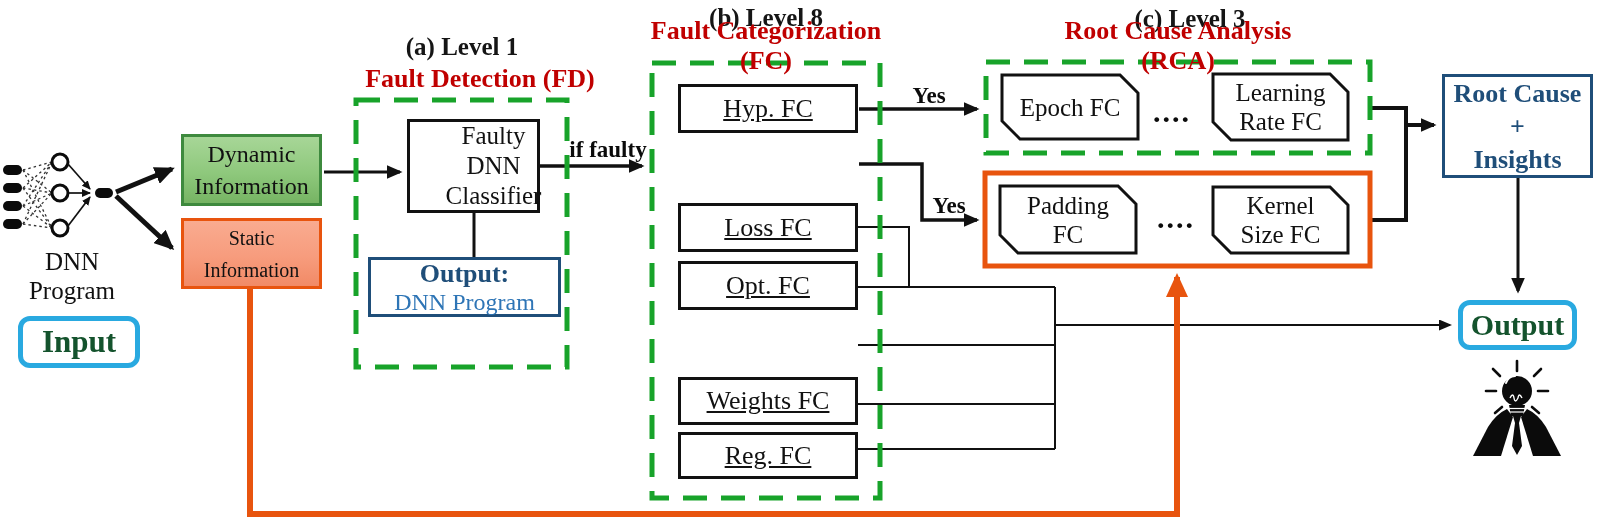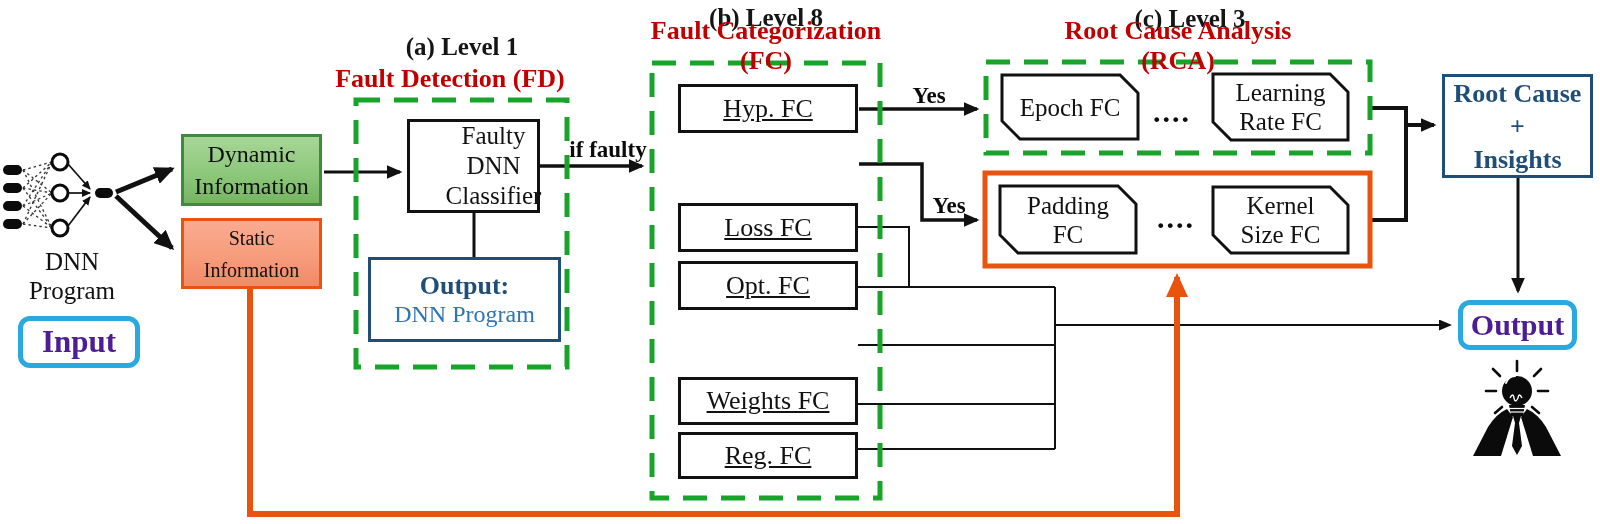--- a/index.html
+++ b/index.html
@@ -31,21 +31,21 @@
   .box{position:absolute;display:flex;flex-direction:column;align-items:center;justify-content:center;text-align:center;}
   .fcbox{background:#fff;border:3px solid var(--line-black);font-size:26px;text-decoration:underline;}
   .caption{font-weight:bold;font-size:25px;color:#151515;}
   .redtitle{font-weight:bold;font-size:26px;color:var(--title-red);}
   .dyn{background:linear-gradient(180deg,#a7d697 0%,var(--box-green-fill) 55%,#76b463 100%);border:3px solid var(--box-green-border);font-size:24px;line-height:32px;}
   .sta{background:linear-gradient(180deg,#f9ab90 0%,var(--box-salmon-fill) 55%,#f18a66 100%);border:3px solid var(--orange);font-size:20px;line-height:32px;}
   .classifier{background:#fff;border:3px solid var(--line-black);font-size:25px;line-height:30px;}
   .l1out{background:#fff;border:3px solid var(--navy);}
   .l1out .hd{font-weight:bold;font-size:26px;color:var(--navy);line-height:29px;}
   .l1out .bd{font-size:24px;color:var(--blue);line-height:28px;}
-  .roundblue{background:#fff;border:5px solid var(--cyan);border-radius:12px;font-weight:bold;color:#4c1d95;}
+  .roundblue{background:#fff;border:5px solid var(--cyan);border-radius:12px;font-weight:bold;color:#14532d;}
   .rcbox{background:#fff;border:3px solid var(--navy);font-weight:bold;font-size:26px;color:var(--navy);line-height:33px;}
   .smlabel{font-weight:bold;font-size:23px;color:#0b0b0b;}
   .hexlabel{font-size:25px;line-height:29px;}
   .dots{font-weight:bold;font-size:30px;letter-spacing:2px;color:#0b0b0b;}
   .dnnlabel{font-size:25px;line-height:29px;}
 </style>
 </head>
 <body>
 
 <div class="canvas">
@@ -167,32 +167,32 @@
     <span>Information</span>
   </div>
   <div class="box sta" style="left:181px;top:218px;width:141px;height:71px;">
     <span>Static</span>
     <span>Information</span>
   </div>
 
   <div class="box caption" style="left:346px;top:33px;width:232px;height:28px;">
     <span>(a) Level 1</span>
   </div>
-  <div class="box redtitle" style="left:334px;top:63px;width:232px;height:32px;text-align:center;">
+  <div class="box redtitle" style="left:364px;top:63px;width:232px;height:32px;text-align:center;">
     <span>Fault Detection (FD)</span>
   </div>
   <div class="box classifier" style="left:407px;top:119px;width:133px;height:94px;padding-left:40px;">
     <span>Faulty</span>
     <span>DNN</span>
     <span>Classifier</span>
   </div>
   <div class="box smlabel" style="left:560px;top:136px;width:96px;height:28px;">
     <span>if faulty</span>
   </div>
-  <div class="box l1out" style="left:368px;top:257px;width:193px;height:85px;">
+  <div class="box l1out" style="left:368px;top:257px;width:193px;height:60px;">
     <span class="hd">Output:</span>
     <span class="bd">DNN Program</span>
   </div>
 
   <div class="box caption" style="left:646px;top:4px;width:240px;height:28px;">
     <span>(b) Level 8</span>
   </div>
   <div class="box redtitle" style="left:626px;top:30px;width:280px;height:32px;">
     <span>Fault Categorization (FC)</span>
   </div>

